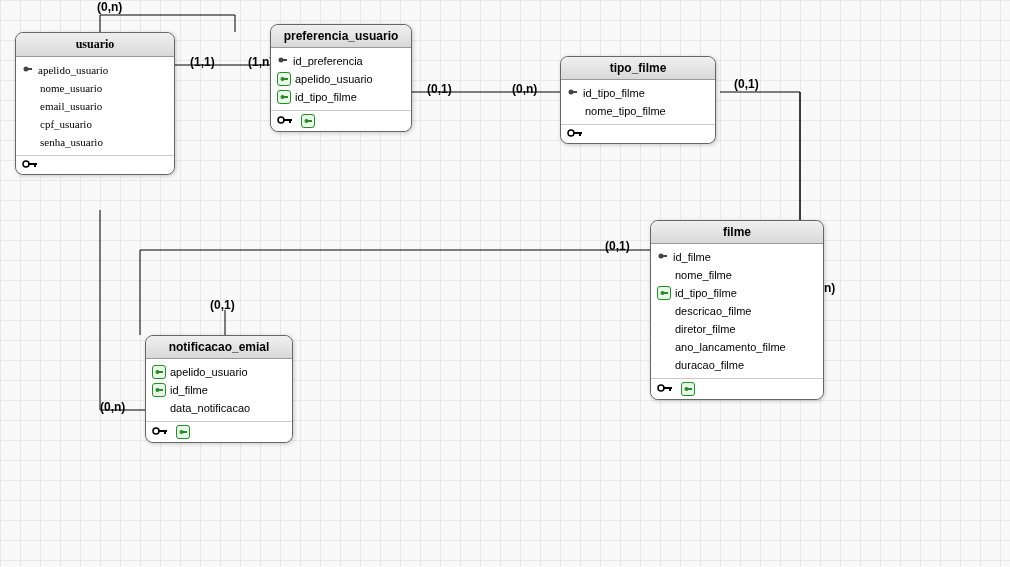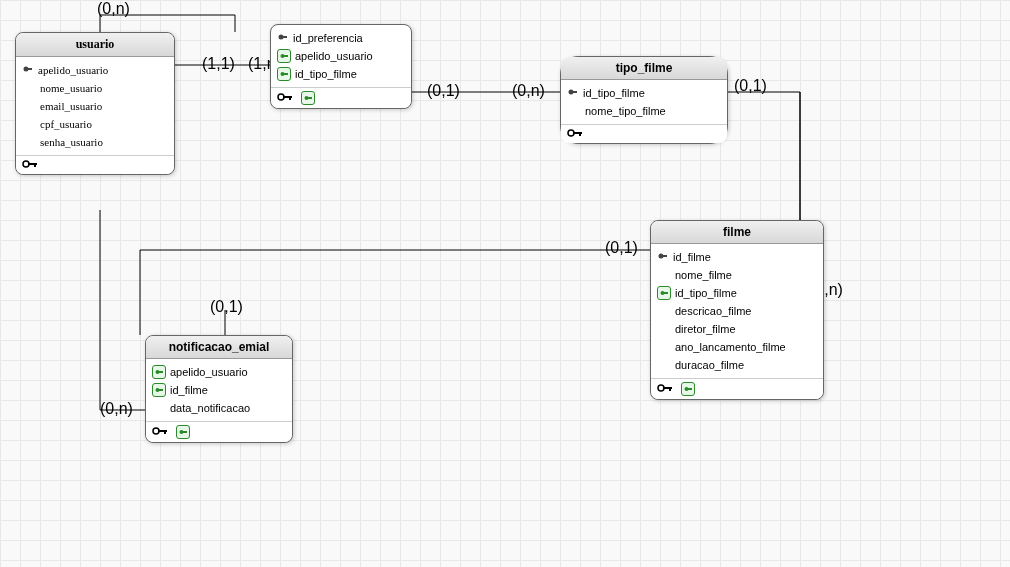--- a/index.html
+++ b/index.html
@@ -51,22 +51,22 @@
     border-top: 1px solid #ccc;
     padding: 3px 6px;
     display: flex;
     gap: 6px;
     align-items: center;
     background: #fff;
     border-radius: 0 0 8px 8px;
   }
   .cardinality {
     position: absolute;
-    font-weight: normal;
-    font-size: 16px;
+    font-weight: bold;
+    font-size: 12px;
     background: transparent;
     padding: 0 2px;
   }
   svg.connector {
     position: absolute;
     top: 0; left: 0;
     width: 1010px; height: 567px;
     pointer-events: none;
   }
   svg.connector line, svg.connector polyline {
@@ -102,21 +102,21 @@
 
   <polyline points="100,210 100,410 145,410"></polyline>
 
   <polyline points="650,250 140,250 140,335"></polyline>
 
   <line x1="225" y1="310" x2="225" y2="335"></line>
   <line x1="140" y1="250" x2="140" y2="250"></line>
 </svg>
 
 <div class="cardinality" style="left:95px; top:0px;">(0,n)</div>
-<div class="cardinality" style="left:200px; top:55px;">(1,1)</div>
+<div class="cardinality" style="left:188px; top:55px;">(1,1)</div>
 <div class="cardinality" style="left:246px; top:55px;">(1,n)</div>
 <div class="cardinality" style="left:425px; top:82px;">(0,1)</div>
 <div class="cardinality" style="left:510px; top:82px;">(0,n)</div>
 <div class="cardinality" style="left:732px; top:77px;">(0,1)</div>
 <div class="cardinality" style="left:808px; top:281px;">(0,n)</div>
 <div class="cardinality" style="left:603px; top:239px;">(0,1)</div>
 <div class="cardinality" style="left:208px; top:298px;">(0,1)</div>
 <div class="cardinality" style="left:98px; top:400px;">(0,n)</div>
 
 <div class="entity" style="left:15px; top:32px; width:160px;font-family:Liberation Serif, serif;">
@@ -149,20 +149,21 @@
   <div class="entity-footer">
     <span><svg width="18" height="10">
           <circle cx="4" cy="5" r="3" fill="none" stroke="#000" stroke-width="1.5"></circle>
           <rect x="6" y="4" width="9" height="2" fill="#000"></rect>
           <rect x="12" y="4" width="2" height="4" fill="#000"></rect>
         </svg></span>
   </div>
 </div>
 
 <div class="entity" style="left:270px; top:24px; width:142px;">
+  <div class="entity-title">preferencia_usuario</div>
   <div class="entity-body">
     <div class="attr">
       <span><svg width="12" height="12">
             <circle cx="4" cy="6" r="2.5" fill="#444"></circle>
             <rect x="5" y="5" width="5" height="2" fill="#444"></rect>
           </svg></span>
       <span class="label">id_preferencia</span>
     </div>
     <div class="attr">
       <span class="fkbox">
@@ -191,21 +192,21 @@
         </svg></span>
     <span class="fkbox">
         <svg width="10" height="10">
           <circle cx="3.5" cy="5" r="2" fill="#2a8a2a"></circle>
           <rect x="4" y="4" width="5" height="2" fill="#2a8a2a"></rect>
         </svg>
       </span>
   </div>
 </div>
 
-<div class="entity" style="left:560px; top:56px; width:168px;border-radius:18px;">
+<div class="entity" style="left:560px; top:56px; width:156px;">
   <div class="entity-title">tipo_filme</div>
   <div class="entity-body">
     <div class="attr">
       <span><svg width="12" height="12">
             <circle cx="4" cy="6" r="2.5" fill="#444"></circle>
             <rect x="5" y="5" width="5" height="2" fill="#444"></rect>
           </svg></span>
       <span class="label">id_tipo_filme</span>
     </div>
     <div class="attr">

